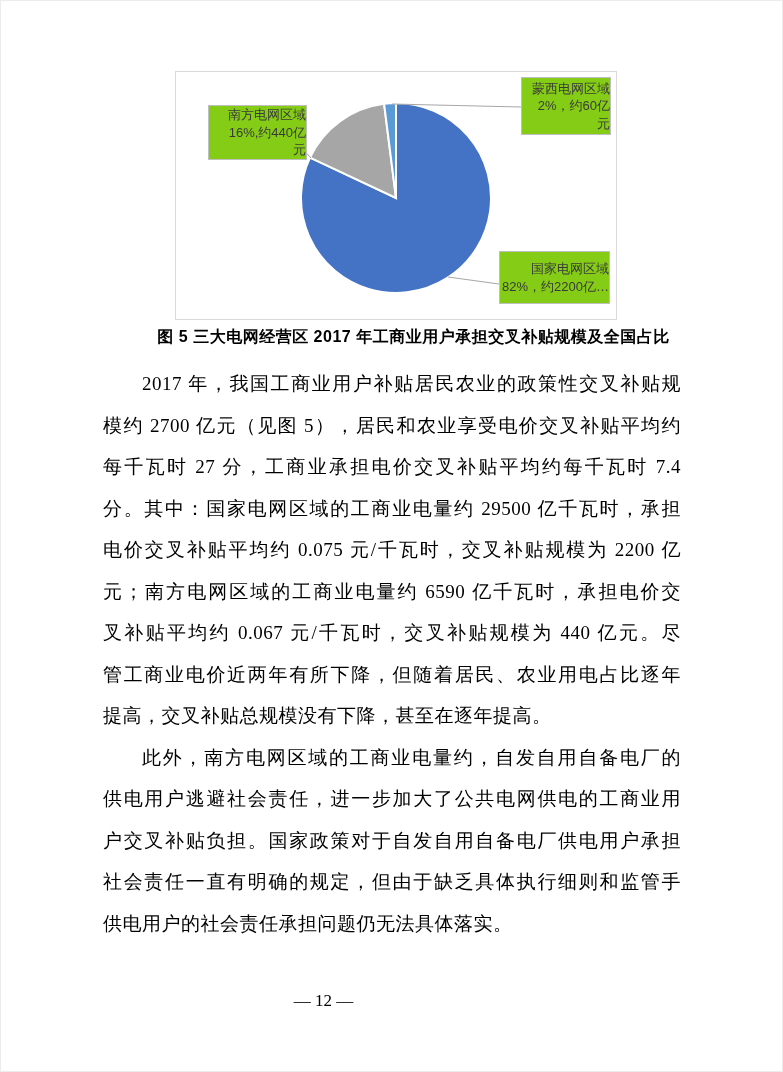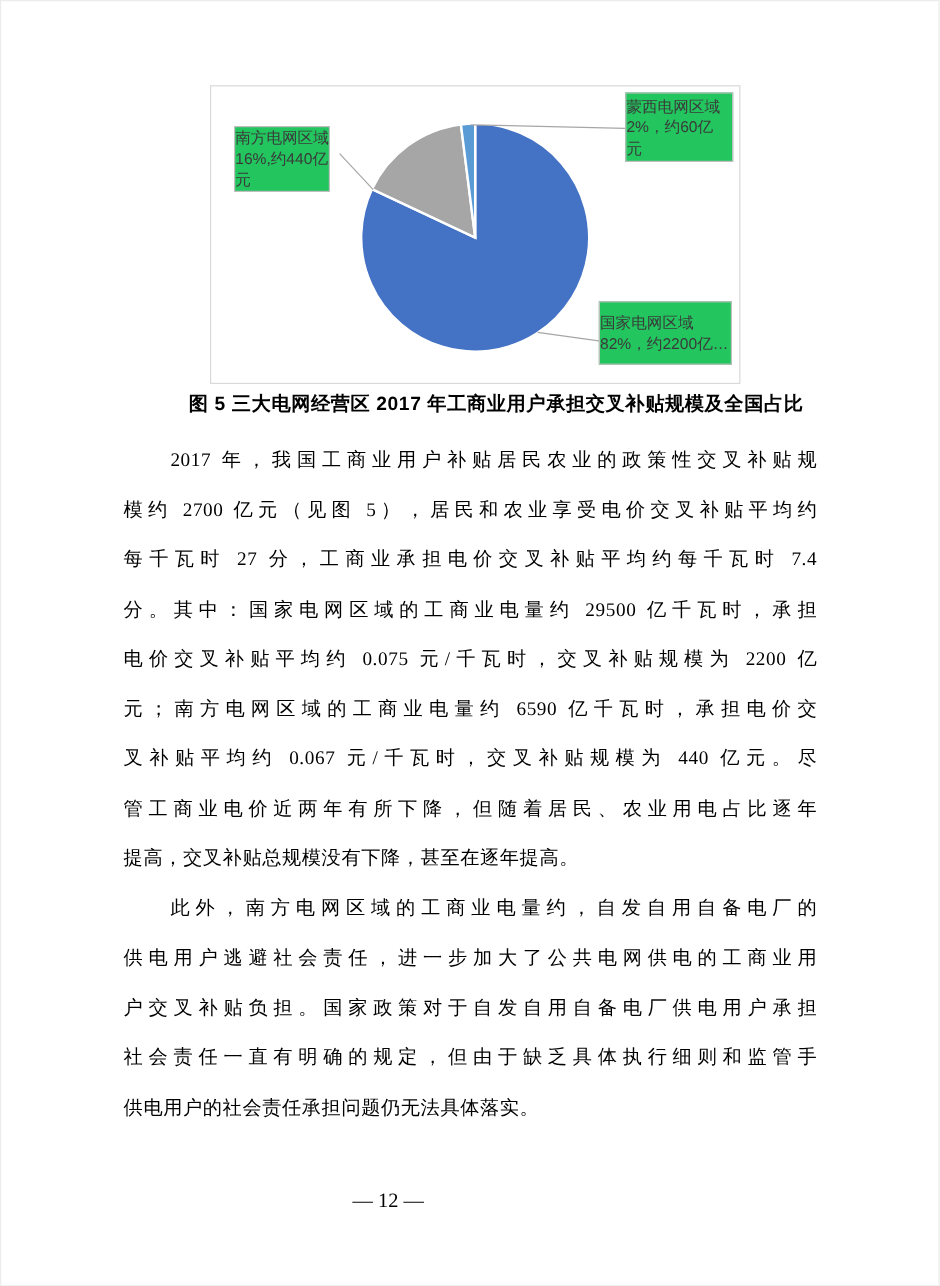--- a/index.html
+++ b/index.html
@@ -18,34 +18,34 @@
     position: absolute;
     left: 175px; top: 71px;
     width: 442px; height: 249px;
     border: 1px solid #d9d9d9;
     background: #ffffff;
   }
   .pie-svg { position: absolute; left: 0; top: 0; }
 
   .callout {
     position: absolute;
-    background: #22c55e;
+    background: #84cc16;
     border: 1px solid #bfbfbf;
     display: flex;
     flex-direction: column;
     justify-content: center;
-    align-items: flex-start;
+    align-items: flex-end;
     text-align: center;
     font-family: "Liberation Sans", sans-serif;
     font-size: 13px;
     line-height: 1.35;
     color: #3a3a3a;
     z-index: 2;
   }
-  .callout-south  { left: 19px;  top: 33px;  width: 80px;  height: 55px; }
+  .callout-south  { left: 32px;  top: 33px;  width: 99px;  height: 55px; }
   .callout-mengxi { left: 345px; top: 5px;   width: 90px;  height: 58px; }
   .callout-state  { left: 323px; top: 179px; width: 111px; height: 53px; }
 
   .figure-caption {
     position: absolute;
     left: 0; top: 327px;
     width: 783px;
     text-align: center;
     font-family: "Liberation Sans", sans-serif;
     font-weight: bold;
@@ -57,21 +57,21 @@
 
   
   .body-text {
     position: absolute;
     left: 103px; top: 363px;
     width: 578px;
   }
   .body-line {
     height: 41.5px;
     line-height: 41.5px;
-    font-size: 16px;
+    font-size: 19px;
     letter-spacing: 0.5px;
     text-align: justify;
     text-align-last: justify;
     white-space: nowrap;
     overflow: visible;
   }
   .body-line.indent { padding-left: 39px; }
   .body-line.last { text-align: left; text-align-last: left; }
 
   

